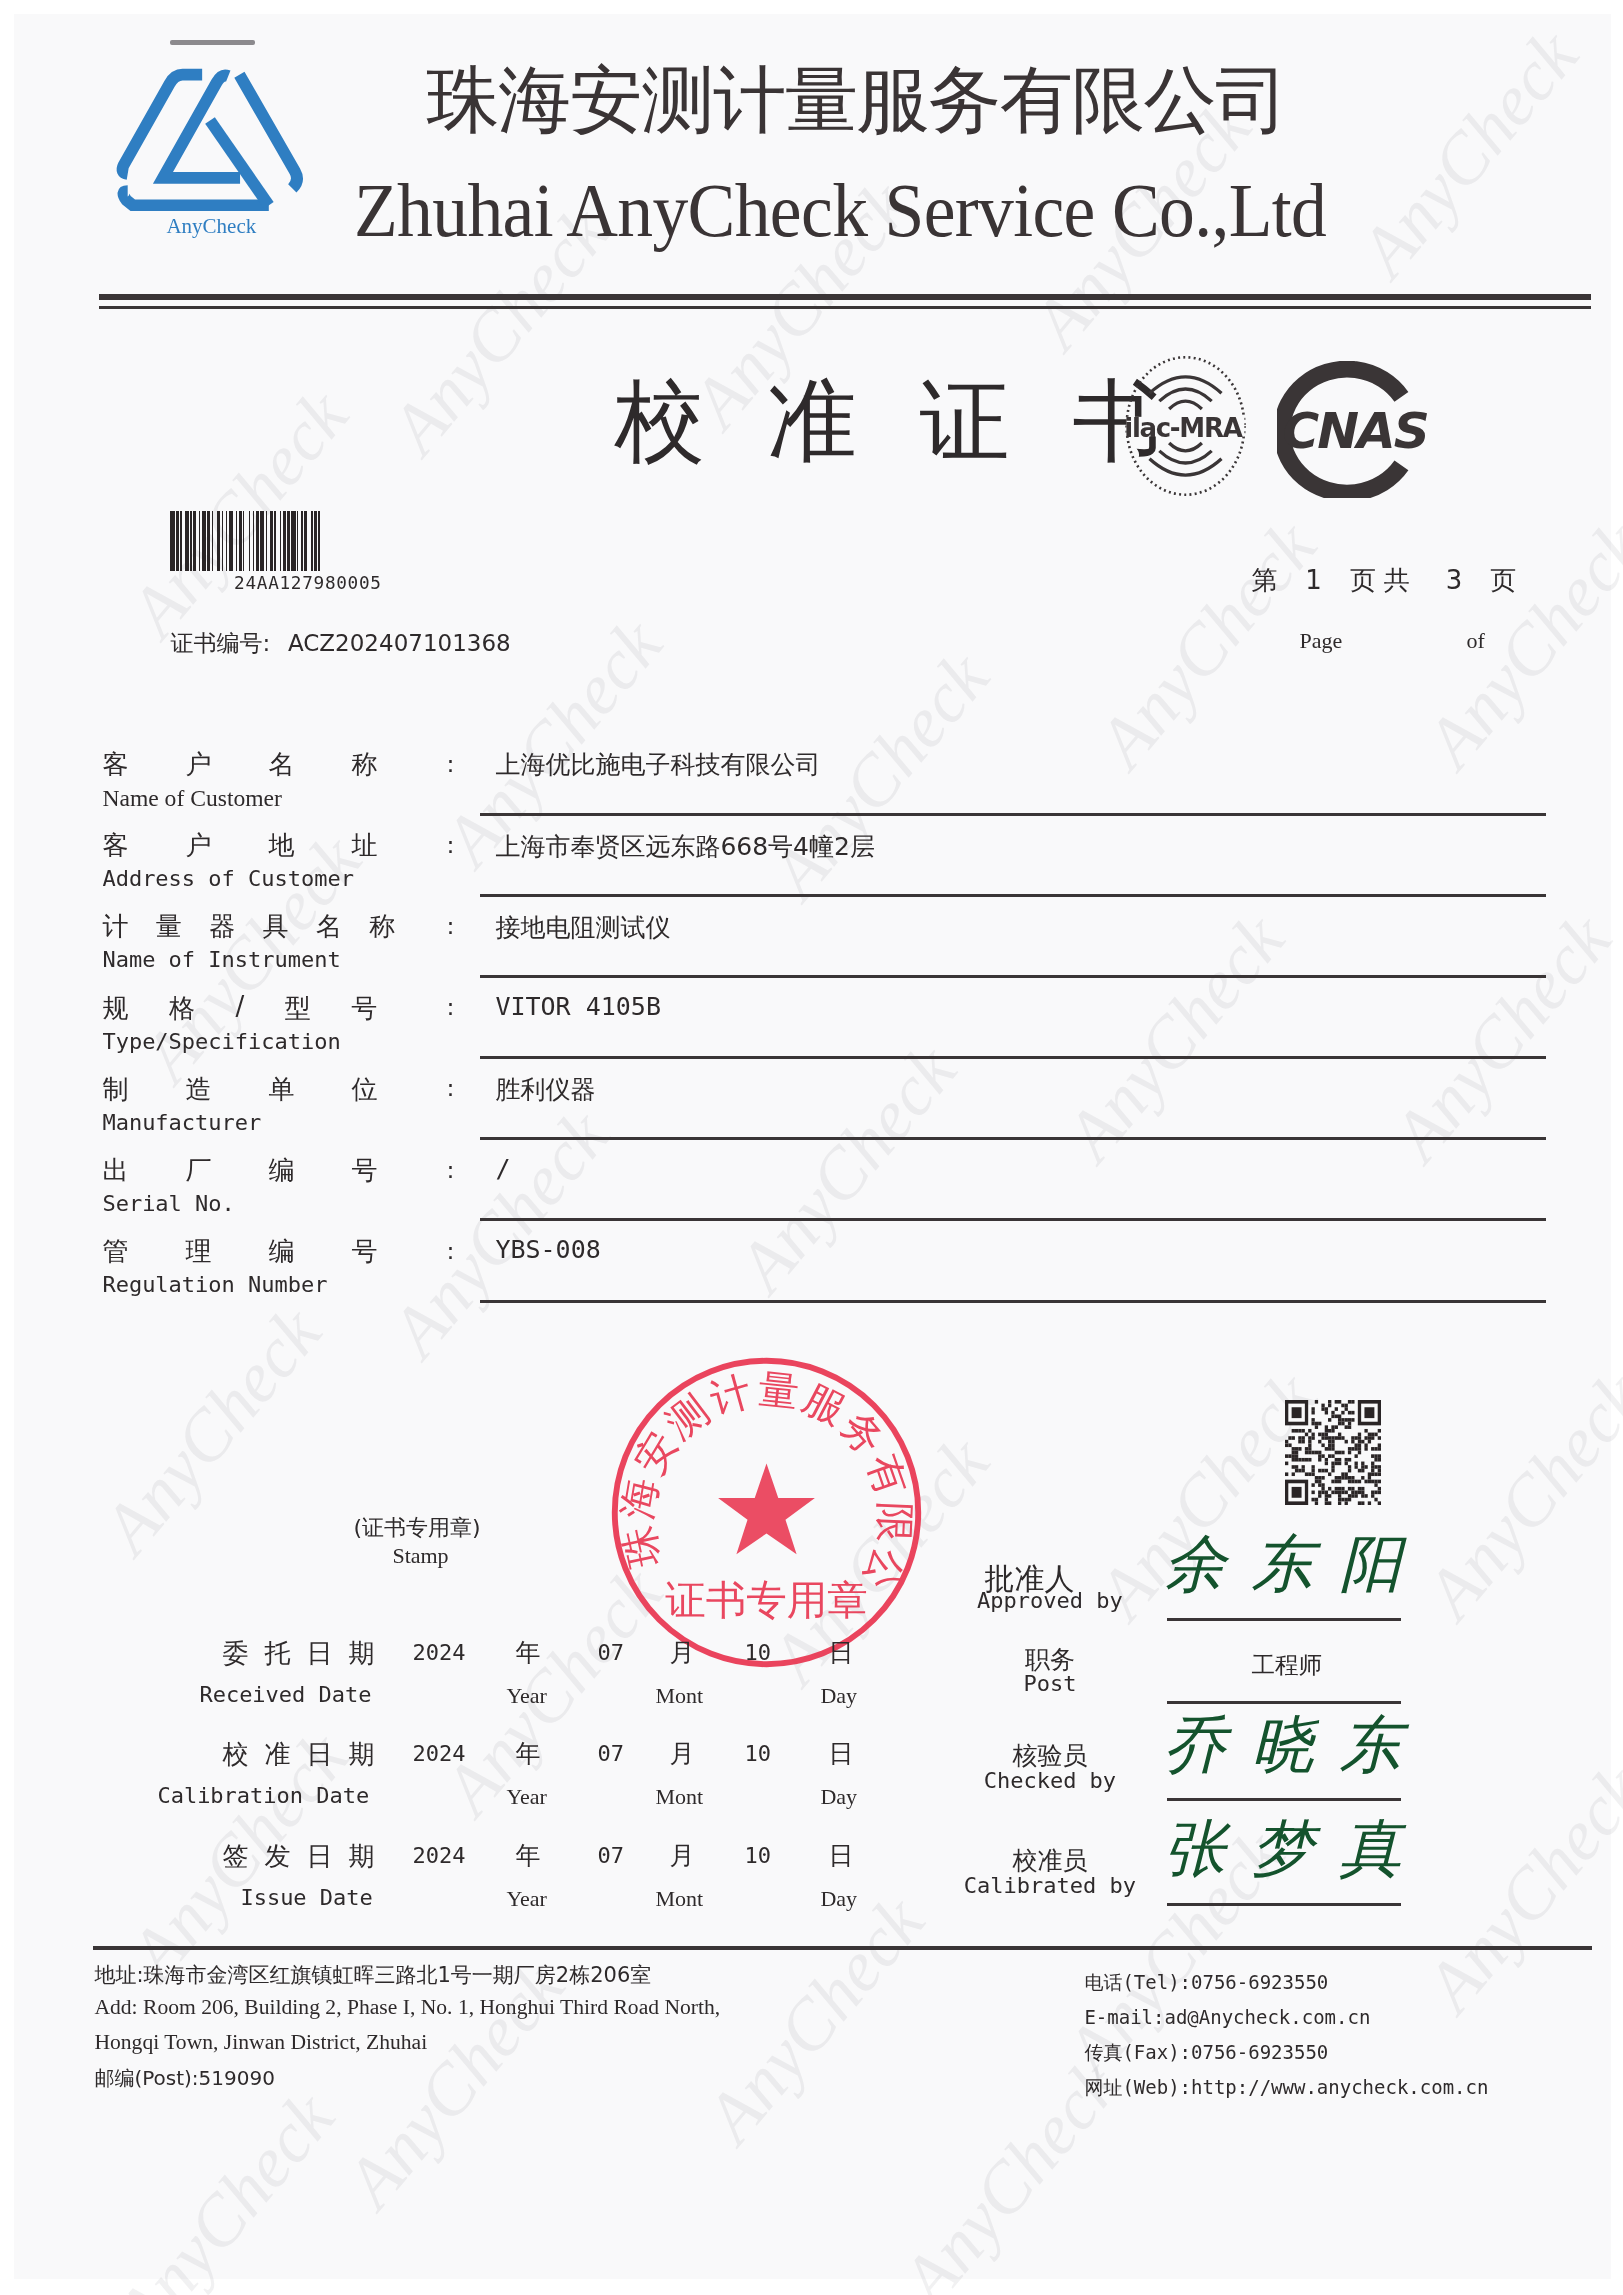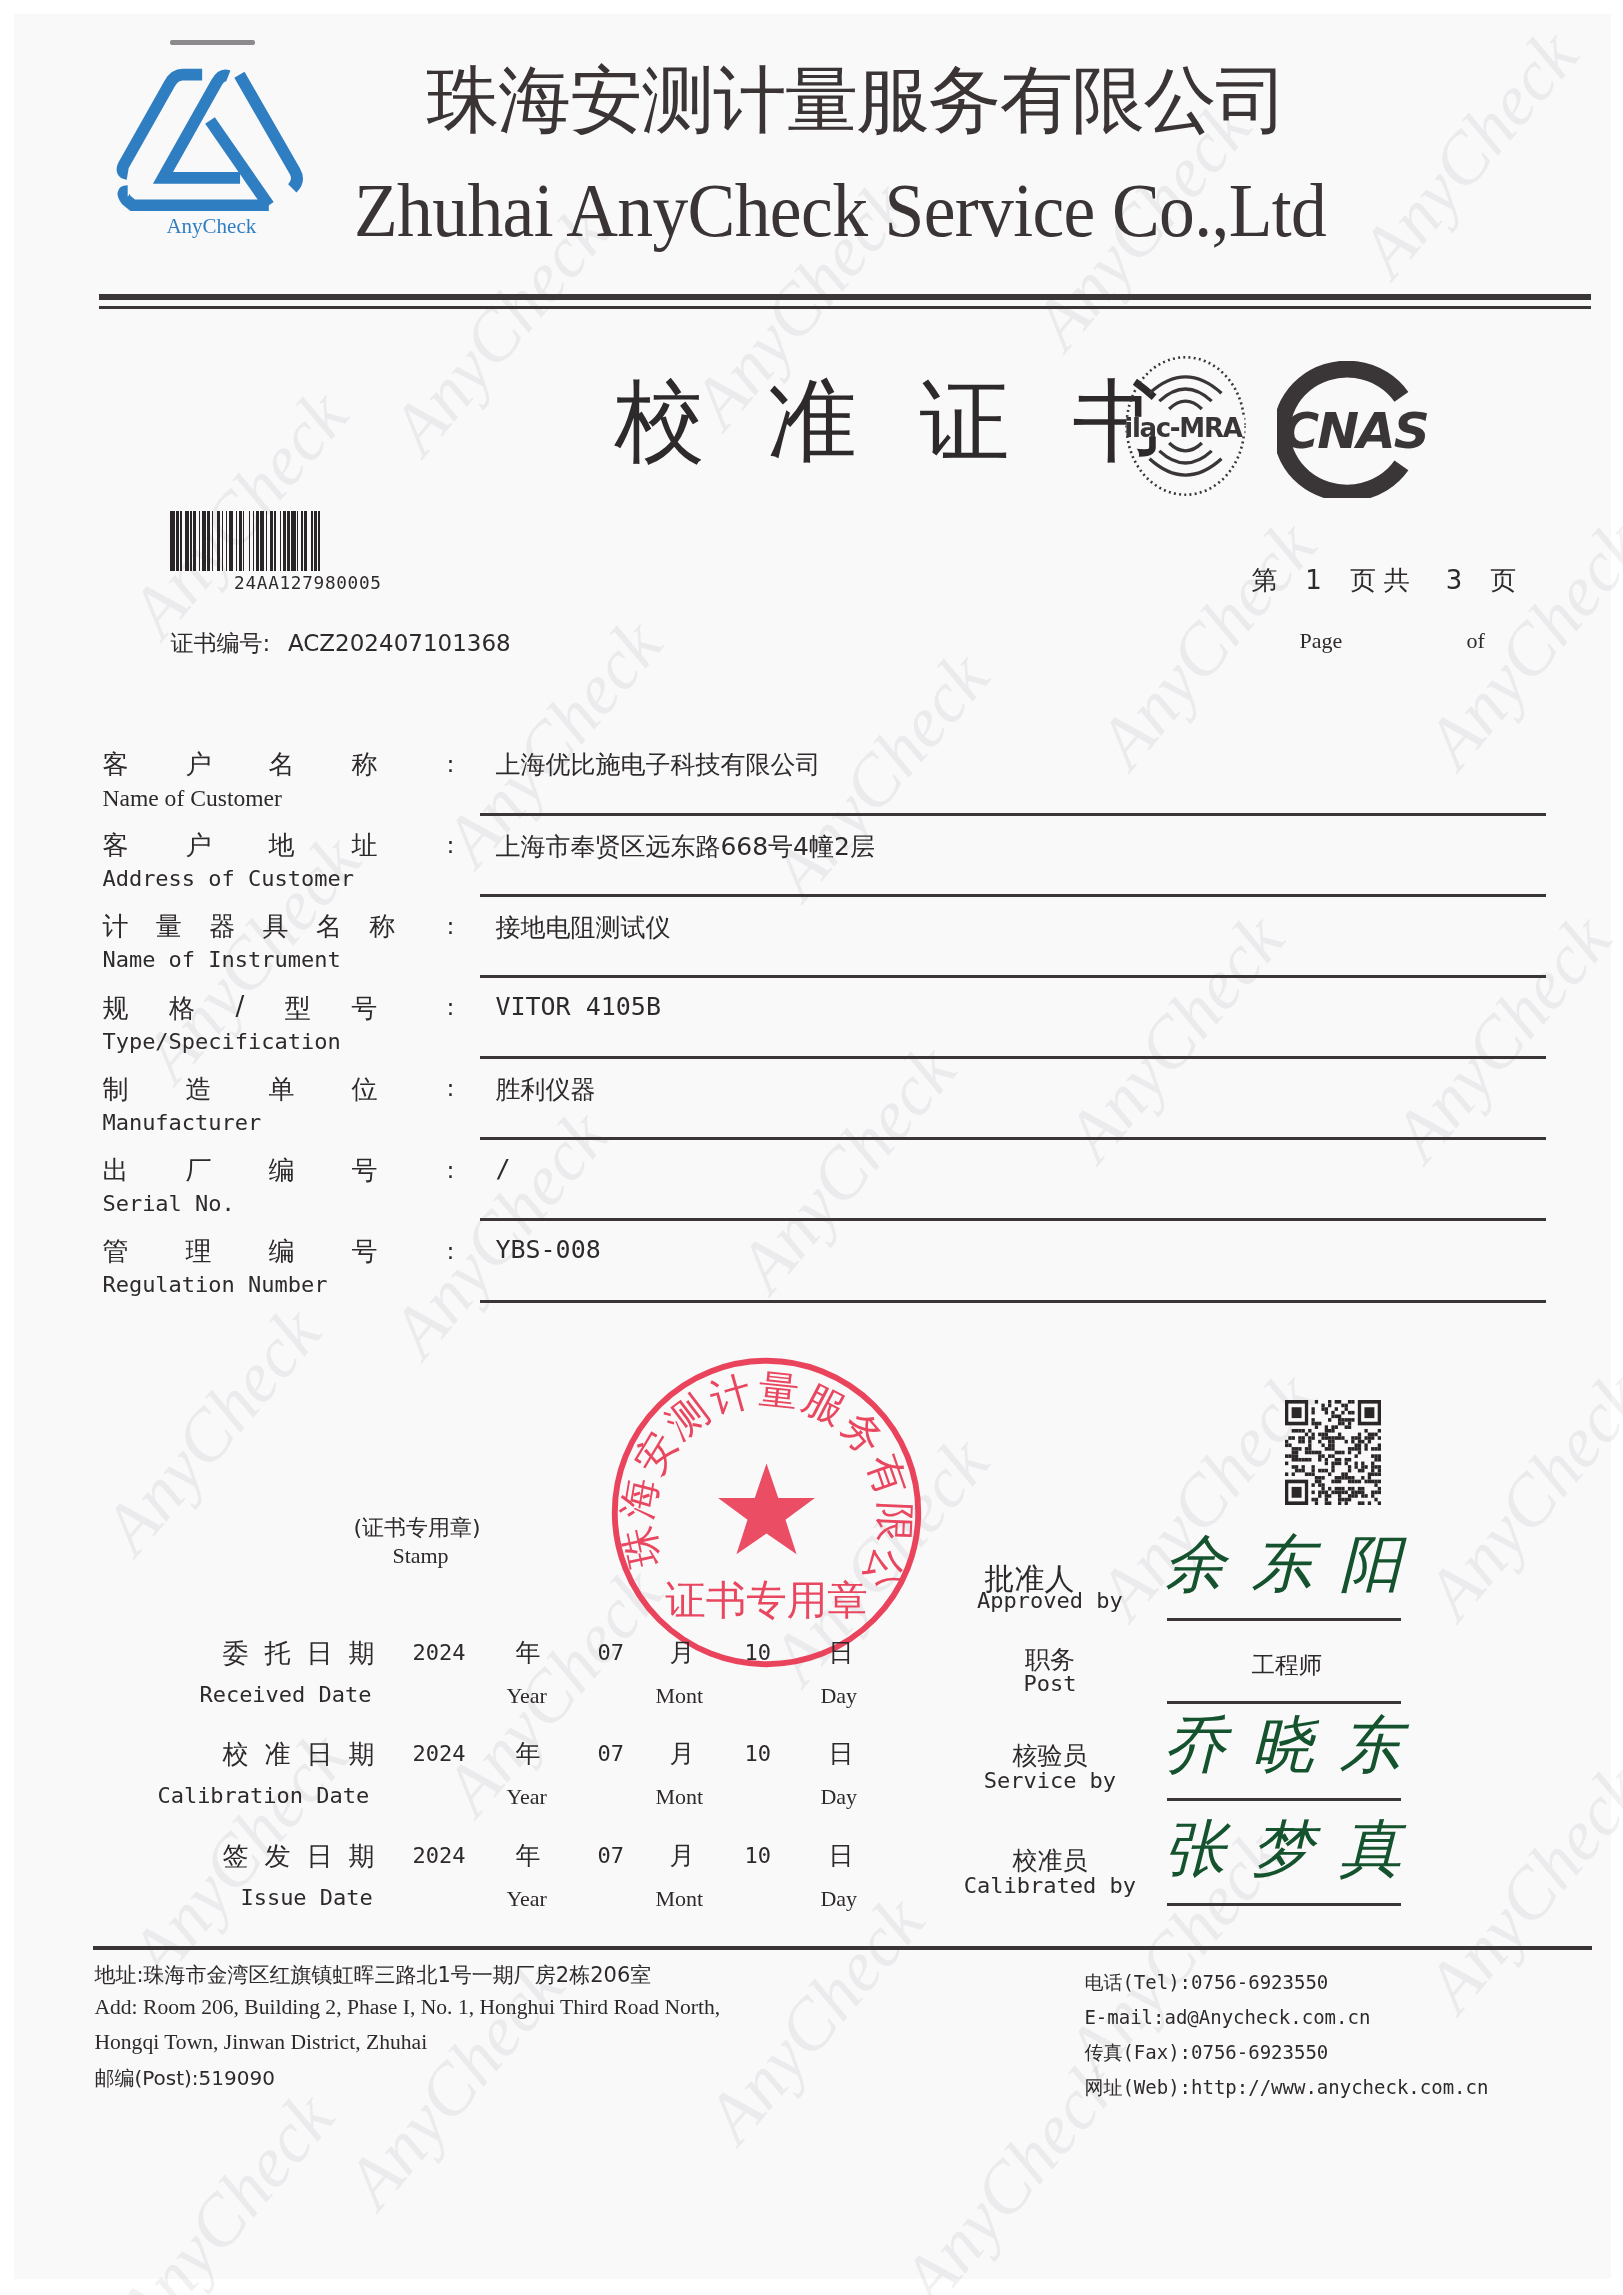--- a/index.html
+++ b/index.html
@@ -640,21 +640,21 @@
   <div id="signatures">
       <div class="abs" style="left: 970px; width: 131px; text-align: left; top: 1545px; font-size: 30px;">批准人</div>
       <div class="abs mono" style="left: 931px; width: 209px; text-align: center; top: 1574px; font-size: 22px;">Approved by</div>
       <div class="sig" style="left: 1149px; top: 1508px;">余东阳</div>
       <div class="hline" style="left: 1153px; top: 1604px; width: 234px; height: 2.6px;"></div>
       <div class="abs" style="left: 970px; width: 131px; text-align: center; top: 1629px; font-size: 25px;">职务</div>
       <div class="abs mono" style="left: 931px; width: 209px; text-align: center; top: 1657px; font-size: 22px;">Post</div>
       <div class="abs" style="left: 1237px; top: 1635px; font-size: 23.6px;">工程师</div>
       <div class="hline" style="left: 1153px; top: 1687px; width: 234px; height: 2.6px;"></div>
       <div class="abs" style="left: 970px; width: 131px; text-align: center; top: 1725px; font-size: 25px;">核验员</div>
-      <div class="abs mono" style="left: 931px; width: 209px; text-align: center; top: 1754px; font-size: 22px;">Service by</div>
+      <div class="abs mono" style="left: 931px; width: 209px; text-align: center; top: 1754px; font-size: 22px;">Checked by</div>
       <div class="sig" style="left: 1149px; top: 1689px;">乔晓东</div>
       <div class="hline" style="left: 1153px; top: 1784px; width: 234px; height: 2.6px;"></div>
       <div class="abs" style="left: 970px; width: 131px; text-align: center; top: 1830px; font-size: 25px;">校准员</div>
       <div class="abs mono" style="left: 931px; width: 209px; text-align: center; top: 1859px; font-size: 22px;">Calibrated by</div>
       <div class="sig" style="left: 1149px; top: 1793px;">张梦真</div>
       <div class="hline" style="left: 1153px; top: 1889px; width: 234px; height: 2.6px;"></div>
     </div>
 
   <div class="hline" style="left:79px;top:1932px;width:1499px;height:3.3px;"></div>
 

